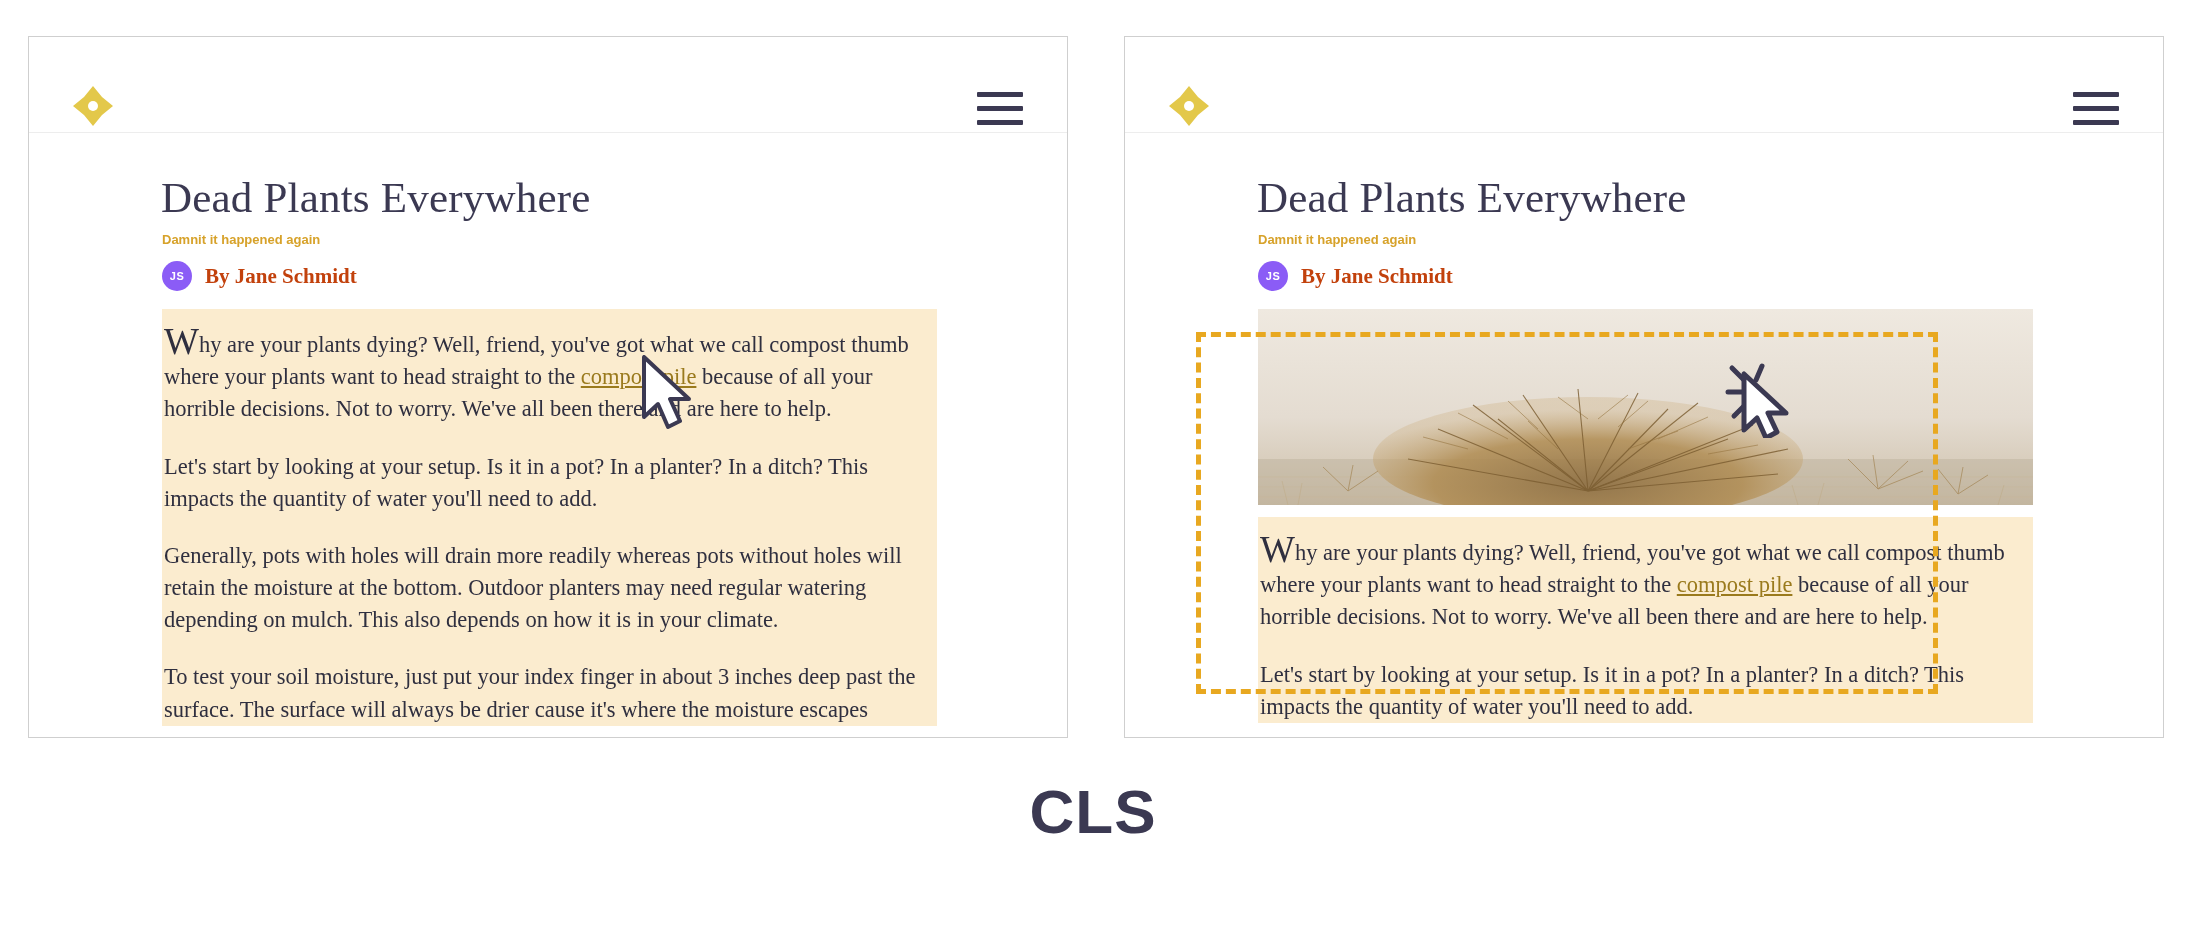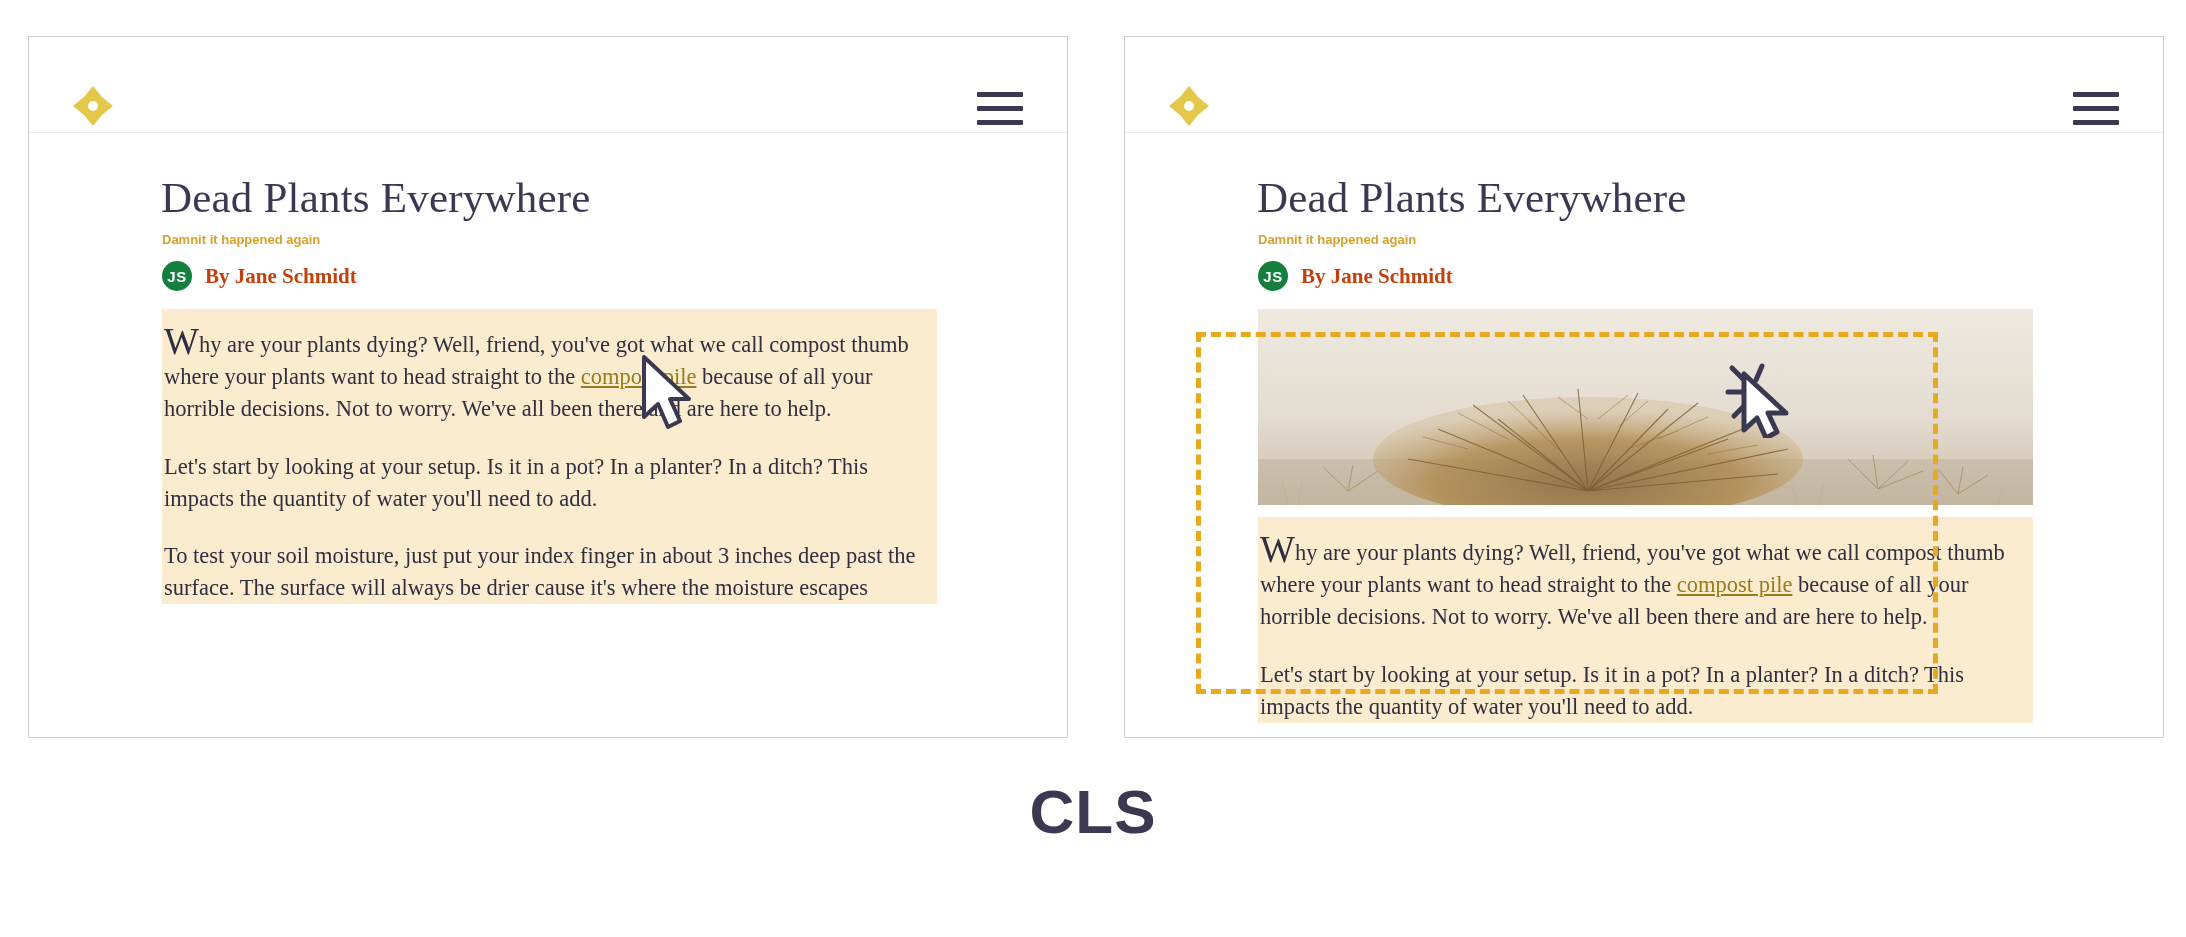--- a/index.html
+++ b/index.html
@@ -89,24 +89,24 @@
   .byline {
     display: flex;
     align-items: center;
     padding: 14px 0 0 133px;
     gap: 13px;
   }
   .avatar {
     width: 30px;
     height: 30px;
     border-radius: 50%;
-    background: #15803d;
+    background: #8b5cf6;
     color: #ffffff;
     font-family: "Liberation Sans", sans-serif;
-    font-size: 15px;
+    font-size: 11px;
     font-weight: 700;
     display: flex;
     align-items: center;
     justify-content: center;
     letter-spacing: 0.5px;
   }
   .byline-name {
     font-family: "Liberation Serif", serif;
     font-size: 21px;
     color: #c2410c;
@@ -225,20 +225,21 @@
       <div class="byline">
         <div class="avatar">JS</div>
         <div class="byline-name">By Jane Schmidt</div>
       </div>
 
       <div class="body-block">
         <p class="para">
           <span class="dropcap">W</span><span>hy are your plants dying? Well, friend, you've got what we call compost thumb where your plants want to head straight to the </span><a class="link" href="#">compost pile</a><span> because of all your horrible decisions. Not to worry. We've all been there and are here to help.</span>
         </p>
         <p class="para">Let's start by looking at your setup. Is it in a pot? In a planter? In a ditch? This impacts the quantity of water you'll need to add.</p>
+        <p class="para">Generally, pots with holes will drain more readily whereas pots without holes will retain the moisture at the bottom. Outdoor planters may need regular watering depending on mulch. This also depends on how it is in your climate.</p>
         <p class="para">To test your soil moisture, just put your index finger in about 3 inches deep past the surface. The surface will always be drier cause it's where the moisture escapes</p>
       </div>
     </div>
   </div>
 
   <div class="panel panel-right">
     <div class="topbar">
       <div class="logo">
         <svg width="44" height="44" viewBox="0 0 44 44">
           <path d="M22 2 L31 13 L42 22 L31 31 L22 42 L13 31 L2 22 L13 13 Z" fill="#e3c84a"></path>

